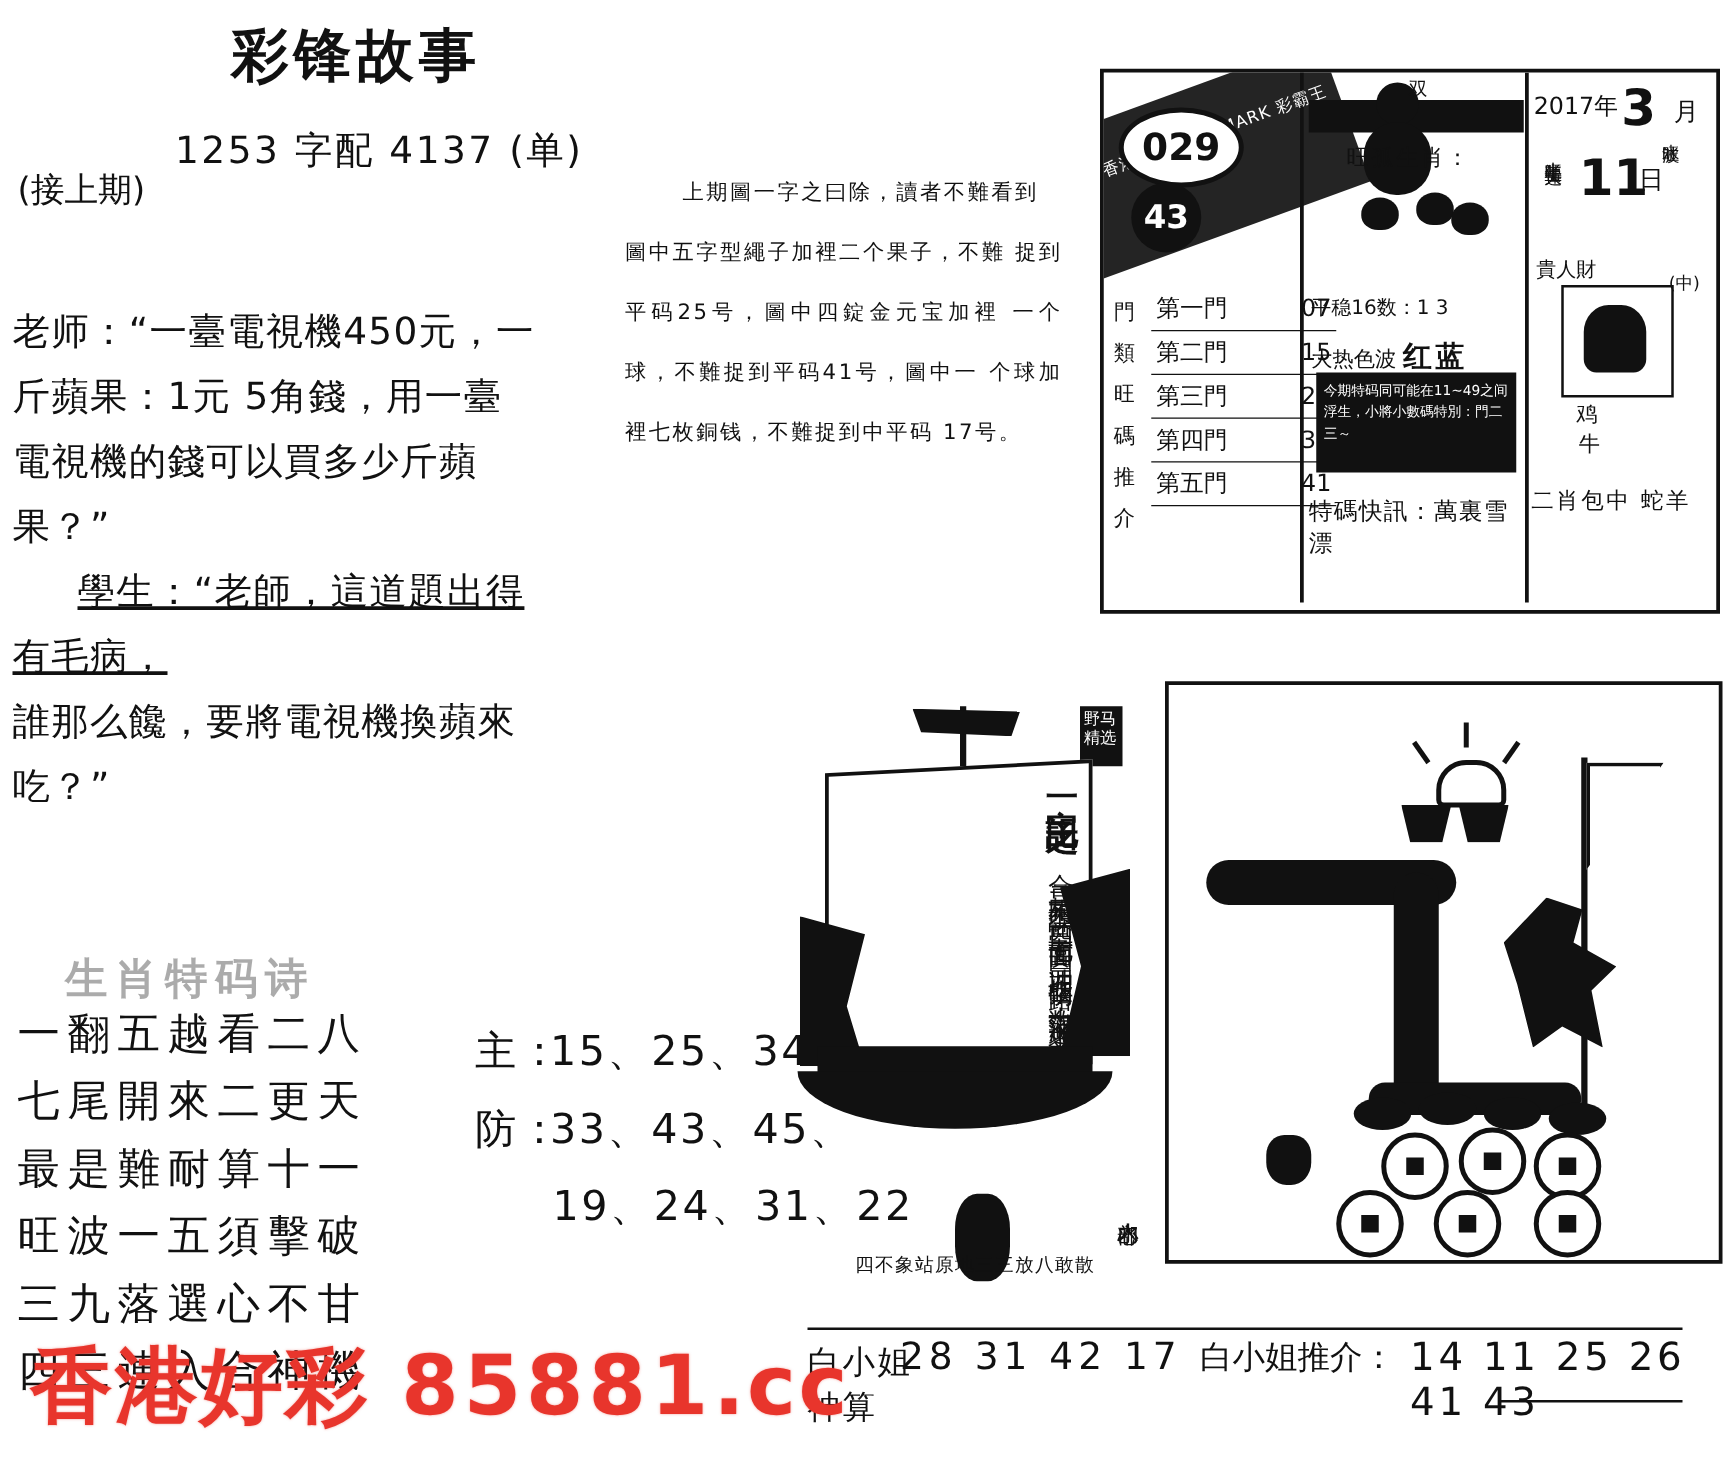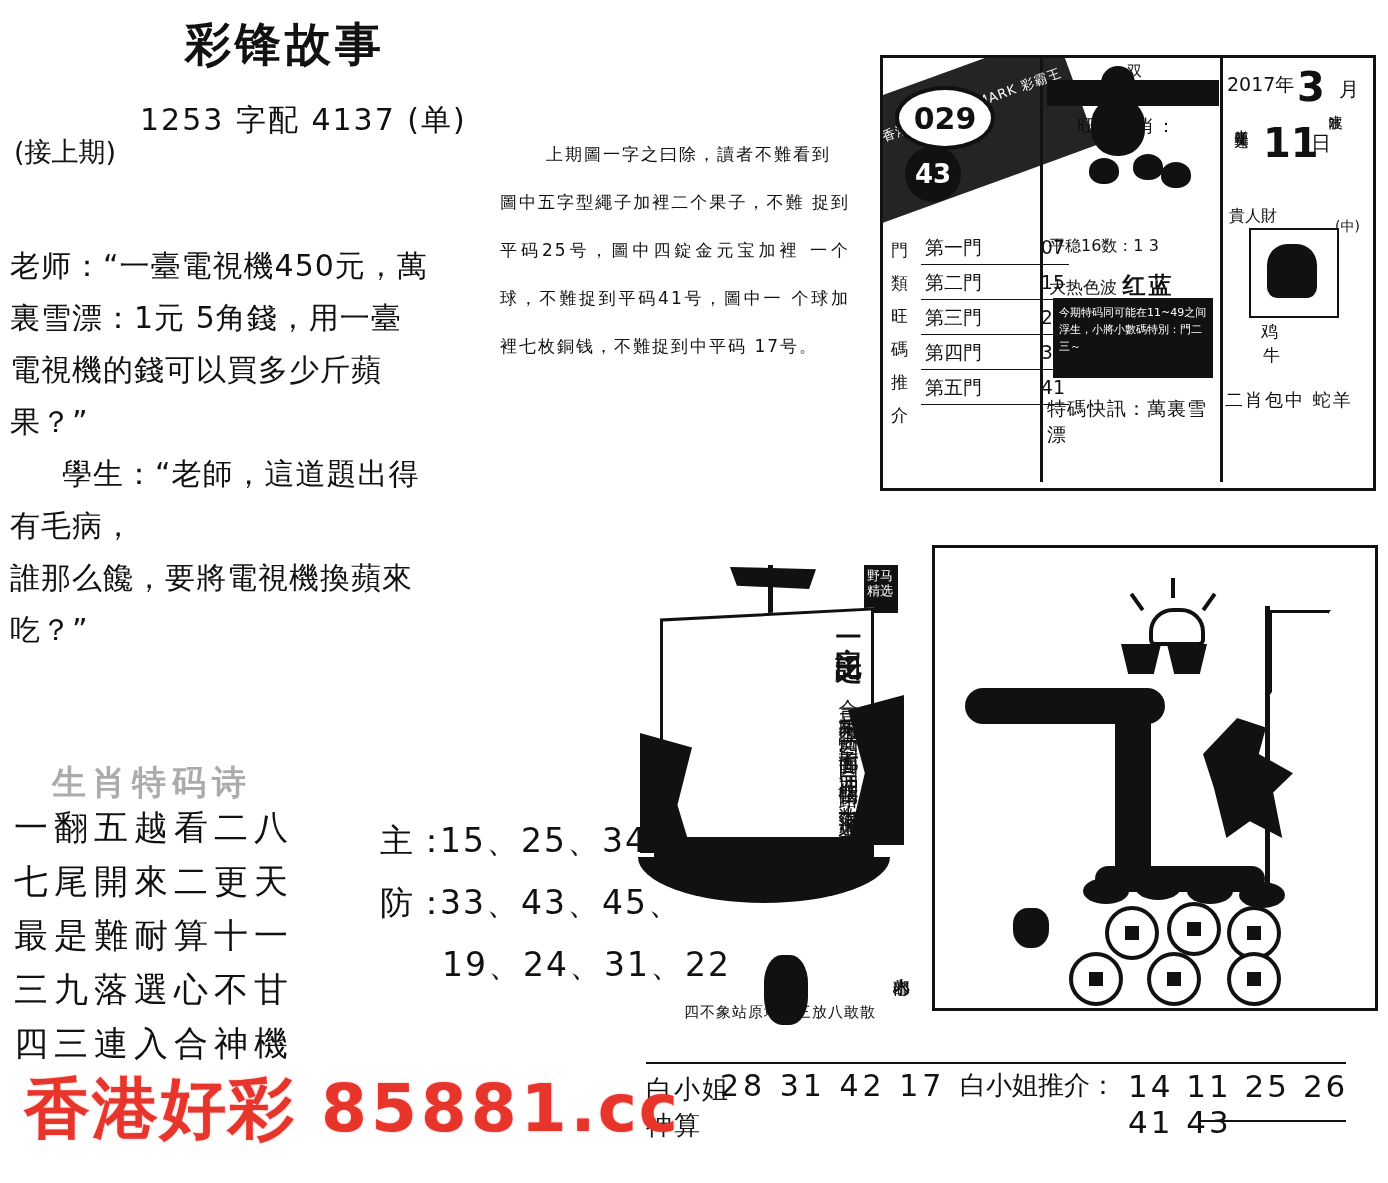--- a/index.html
+++ b/index.html
@@ -14,21 +14,21 @@
   #title{
     left:185px;top:14px;font-size:46px;font-weight:bold;letter-spacing:4px;
     font-family:"DejaVu Sans", sans-serif;
   }
   #subtitle{left:140px;top:100px;font-size:30px;letter-spacing:2px;text-align:center;}
   #cont{left:14px;top:134px;font-size:27px;}
   #story{
     left:10px;top:240px;width:420px;font-size:30px;line-height:52px;
     letter-spacing:1px;
   }
-  #story .indent{display:block;text-indent:52px;}
+  #story .indent{display:block;text-indent:52px;text-decoration:underline;}
   #midtext{
     left:500px;top:130px;width:350px;font-size:17px;line-height:48px;
     letter-spacing:2px;text-align:justify;
   }
   #midtext .ind{display:block;text-indent:46px;}
 
   
   #photo{
     left:880px;top:55px;width:490px;height:430px;border:3px solid #111;
     background:#fff;overflow:hidden;
@@ -163,21 +163,21 @@
   .faint{opacity:.35;}
 </style>
 </head>
 <body>
 
 <div class="abs" id="title">彩锋故事</div>
 <div class="abs" id="subtitle">1253 字配 4137 (单)</div>
 <div class="abs" id="cont">(接上期)</div>
 
 <div class="abs" id="story">
-  <span>老师：“一臺電視機450元，萬裏雪漂：1元</span>
+  <span>老师：“一臺電視機450元，一斤蘋果：1元</span>
   <span>5角錢，用一臺電視機的錢可以買多少斤蘋</span>
   <span>果？”</span>
   <span class="indent">學生：“老師，這道題出得有毛病，</span>
   <span>誰那么饞，要將電視機換蘋來吃？”</span>
 </div>
 
 <div class="abs" id="midtext">
   <span class="ind">上期圖一字之曰除，讀者不難看到</span>
   <span>圖中五字型繩子加裡二个果子，不難</span>
   <span>捉到平码25号，圖中四錠金元宝加裡</span>
@@ -256,20 +256,21 @@
     <div class="abs" id="zb-label2">牛</div>
     <div class="abs" id="bottom-z">二肖包中 蛇羊</div>
   </div>
 </div>
 
 <div class="abs faint" id="poem-title">生肖特码诗</div>
 <div class="abs" id="poem">
   <div>一翻五越看二八</div>
   <div>七尾開來二更天</div>
   <div>最是難耐算十一</div>
+  <div>旺波一五須擊破</div>
   <div>三九落選心不甘</div>
   <div>四三連入合神機</div>
 </div>
 
 <div class="abs" id="nums">
   <div>
     <span class="lbl">主：</span><span>15、25、34、</span>
   </div>
   <div>
     <span class="lbl">防：</span><span>33、43、45、</span>

